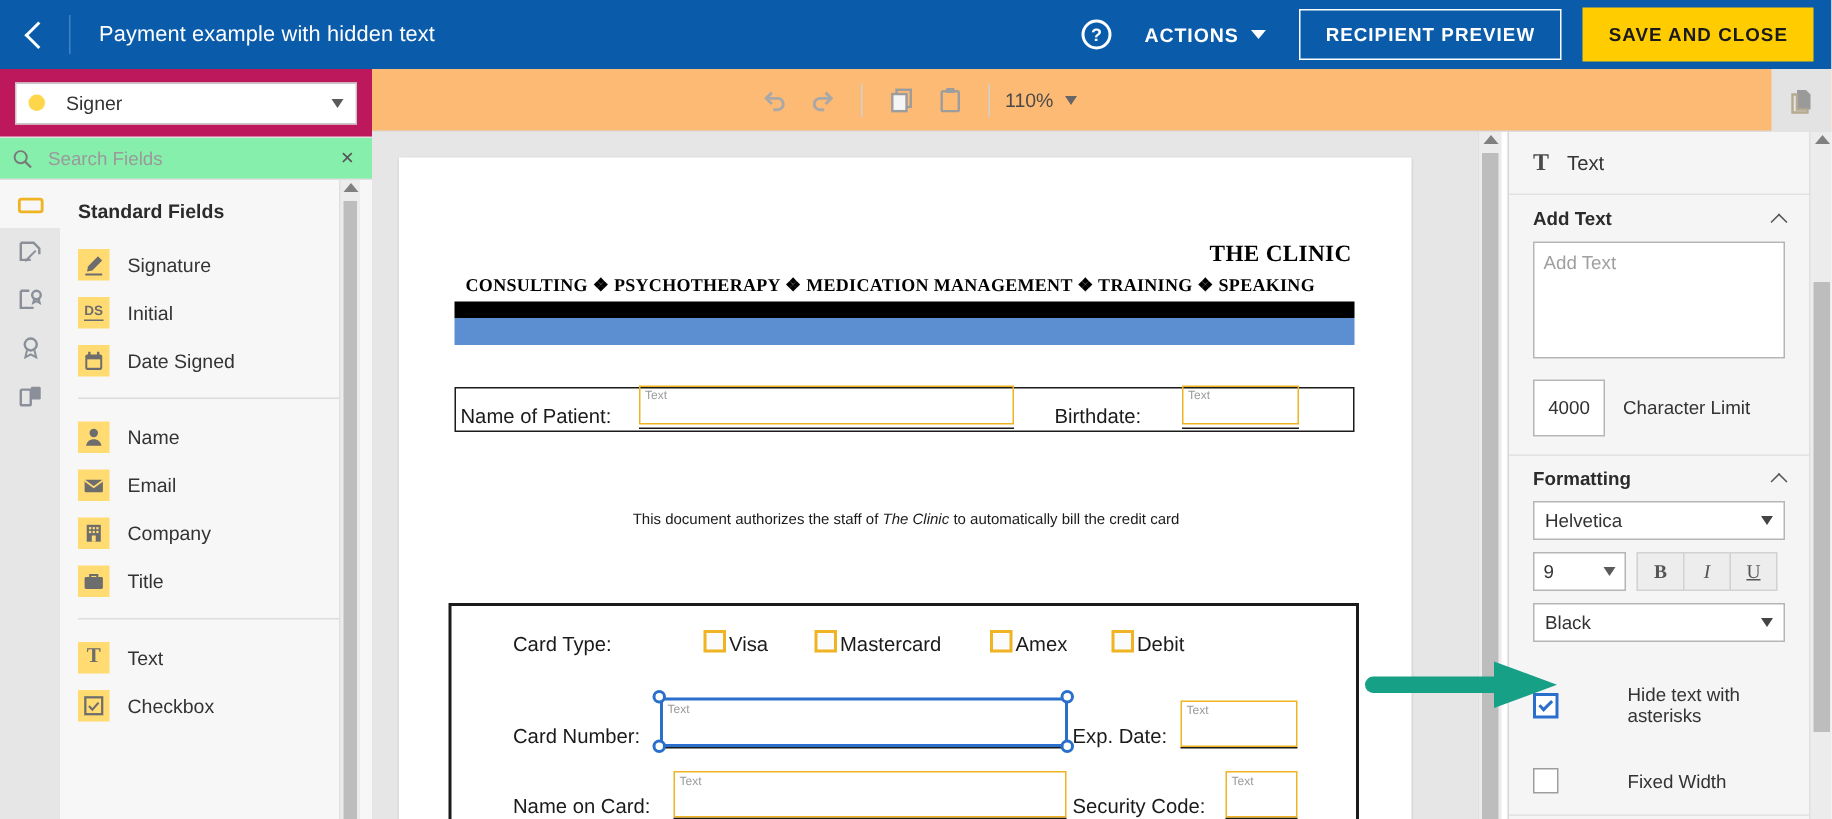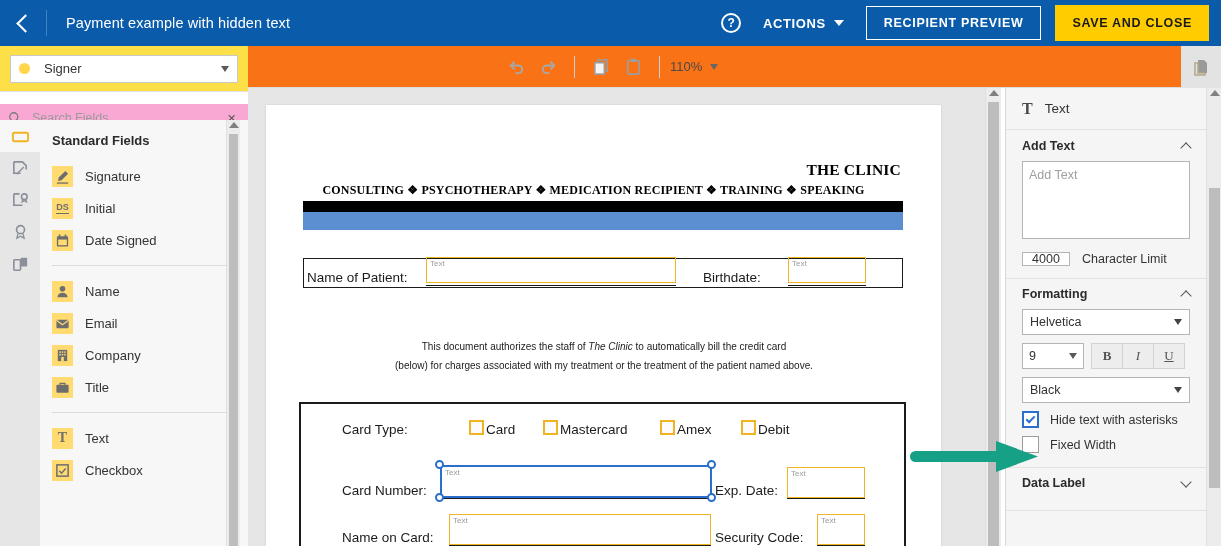--- a/index.html
+++ b/index.html
@@ -39,37 +39,36 @@
     margin-right: 14px; font-family: inherit;
   }
   .yellow-btn {
     background: #ffcc00; color: #1a1a1a; border: none; font-size: 12.5px; font-weight: bold;
     letter-spacing: 0.7px; padding: 11px 17px; cursor: pointer; font-family: inherit;
   }
 
   
   .signer-bar {
     position: absolute; left: 0; top: 46px; width: 248px; height: 46px;
-    background: #fde047; display: flex; align-items: center; padding: 0 10px;
+    background: #be185d; display: flex; align-items: center; padding: 0 10px;
     border-bottom: 1px solid #e0e0e0;
   }
   .signer-select {
     flex: 1; height: 28px; background: #fff; border: 1px solid #c8c8c8;
     display: flex; align-items: center; padding: 0 8px; cursor: pointer;
   }
   .signer-dot { width: 11px; height: 11px; border-radius: 50%; background: #ffd54a; margin-right: 14px; }
   .signer-name { font-size: 13px; color: #333; }
   .sel-caret { margin-left: auto; width: 0; height: 0; border-left: 4.5px solid transparent;
     border-right: 4.5px solid transparent; border-top: 6px solid #5a5a5a; }
 
   .search-bar {
     position: absolute; left: 0; top: 92px; width: 248px; height: 28px;
-    background: #f9a8d4; border-bottom: 1px solid #dedede; display: flex; align-items: center;
+    background: #86efac; border-bottom: 1px solid #dedede; display: flex; align-items: center;
     padding: 0 8px;
-    margin-top: 12px;
   }
   .search-icon { width: 14px; height: 14px; margin-right: 8px; flex: none; }
   .search-input {
     flex: 1; border: none; outline: none; font-size: 12.5px; color: #444;
     font-family: inherit; background: transparent;
   }
   .search-input::placeholder { color: #9a9a9a; }
   .search-clear { color: #555; font-size: 15px; cursor: pointer; padding: 0 4px; line-height: 1; }
 
   .rail {
@@ -96,21 +95,21 @@
   
   .sb { position: absolute; background: #ececec; border-left: 1px solid #e0e0e0; }
   .sb-up { position: absolute; top: 2px; left: 50%; transform: translateX(-50%);
     width: 0; height: 0; border-left: 5px solid transparent; border-right: 5px solid transparent;
     border-bottom: 6px solid #808080; }
   .sb-thumb { position: absolute; background: #bdbdbd; left: 2px; right: 2px; }
 
   
   .doc-toolbar {
     position: absolute; left: 248px; top: 46px; width: 973px; height: 42px;
-    background: #f97316; border-bottom: 1px solid #dcdcdc; display: flex; align-items: center;
+    background: #fdba74; border-bottom: 1px solid #dcdcdc; display: flex; align-items: center;
   }
   .tb-group { display: flex; align-items: center; }
   .tb-btn { width: 32px; height: 30px; display: flex; align-items: center; justify-content: center;
     cursor: pointer; }
   .tb-sep { width: 1px; height: 22px; background: #d0d0d0; margin: 0 10px; }
   .zoom-ctl { display: flex; align-items: center; cursor: pointer; }
   .zoom-val { font-size: 13px; color: #4a4a4a; }
   .zoom-caret { width: 0; height: 0; border-left: 4.5px solid transparent; border-right: 4.5px solid transparent;
     border-top: 6px solid #666; margin-left: 8px; }
   .tb-right { margin-left: auto; display: flex; align-items: center; }
@@ -168,35 +167,35 @@
   .sect-head { display: flex; align-items: center; height: 30px; font-size: 12.5px;
     font-weight: bold; color: #2b2b2b; cursor: pointer; }
   .chev { margin-left: auto; width: 8px; height: 8px; border-left: 1.8px solid #555;
     border-top: 1.8px solid #555; }
   .chev.up { transform: rotate(45deg); margin-top: 3px; }
   .chev.down { transform: rotate(-135deg); margin-bottom: 3px; }
   .ta { width: 168px; height: 78px; border: 1px solid #b5b5b5; background: #fff;
     font-family: inherit; font-size: 12.5px; color: #444; padding: 6px; outline: none; resize: none; }
   .ta::placeholder { color: #9f9f9f; }
   .charlimit-row { display: flex; align-items: center; margin-top: 9px; }
-  .charlimit-in { width: 48px; height: 14px; border: 1px solid #b5b5b5; background: #fff;
+  .charlimit-in { width: 48px; height: 38px; border: 1px solid #b5b5b5; background: #fff;
     font-family: inherit; font-size: 12.5px; color: #333; text-align: center; outline: none; }
   .charlimit-lbl { font-size: 12.5px; color: #333; margin-left: 12px; }
   .sect-div { height: 1px; background: #e2e2e2; margin: 12px 0 0 0; }
   .rsel { width: 168px; height: 26px; border: 1px solid #b5b5b5; background: #fff;
     display: flex; align-items: center; padding: 4px 7px; font-size: 12.5px; color: #333; cursor: pointer; }
   .rsel .sel-caret { border-top-color: #444; }
   .fmt-row { display: flex; align-items: center; margin-top: 8px; }
   .size-sel { width: 62px; height: 26px; border: 1px solid #b5b5b5; background: #fff;
     display: flex; align-items: center; padding: 0 6px; font-size: 12.5px; color: #333; cursor: pointer; }
   .bius { display: flex; margin-left: 8px; }
   .bi-btn { width: 32px; height: 26px; border: 1px solid #d2d2d2; background: #ededed;
     display: flex; align-items: center; justify-content: center; font-size: 13px;
     color: #555; cursor: pointer; margin-left: -1px; font-family: "Liberation Serif", serif; }
-  .chk-row { display: flex; align-items: center; margin-top: 8px; }
+  .chk-row { display: flex; align-items: center; margin-top: 28px; gap: 35px; }
   .chk { width: 17px; height: 17px; border: 1px solid #9d9d9d; background: #fff; flex: none;
     display: flex; align-items: center; justify-content: center; cursor: pointer; }
   .chk.on { border: 2px solid #2a6fcb; }
   .chk-tick { width: 9px; height: 5px; border-left: 2px solid #2a6fcb; border-bottom: 2px solid #2a6fcb;
     transform: rotate(-45deg); margin-top: -2px; }
   .chk-lbl { font-size: 12.5px; color: #333; margin-left: 11px; }
 </style>
 </head>
 <body>
 
@@ -414,47 +413,46 @@
           <path d="M4 6h3v10h7v2H4z" fill="none" stroke="#b5a98f" stroke-width="1.6"></path>
         </svg>
       </div>
     </div>
   </div>
 
   <div class="canvas">
     <div class="page">
 
       <div class="clinic-name">THE CLINIC</div>
-      <div class="clinic-sub">CONSULTING ❖ PSYCHOTHERAPY ❖ MEDICATION RECIPIENT ❖ TRAINING ❖ SPEAKING</div>
+      <div class="clinic-sub">CONSULTING ❖ PSYCHOTHERAPY ❖ MEDICATION MANAGEMENT ❖ TRAINING ❖ SPEAKING</div>
       <div class="bar-black"></div>
       <div class="bar-blue"></div>
 
       <div class="boxline" style="left:37px;top:153px;width:600px;height:30px;border-width:1.2px;"></div>
       <div class="docline" style="left:41px;top:165px;">Name of Patient:</div>
       <div class="underline" style="left:160px;top:180px;width:250px;"></div>
       <div class="docline" style="left:437px;top:165px;">Birthdate:</div>
       <div class="underline" style="left:522px;top:180px;width:78px;"></div>
 
       <div class="tagbox" style="left:160px;top:152px;width:250px;height:26px;">
         <div class="tagtext">Text</div>
       </div>
       <div class="tagbox" style="left:522px;top:152px;width:78px;height:26px;">
         <div class="tagtext">Text</div>
       </div>
 
       <div class="para">
         <span>This document authorizes the staff of </span><em>The Clinic</em><span> to automatically bill the credit card</span><br>
-        <span>(below) for charges associated with my treatment or the treatment of the patient named above.</span>
       </div>
 
       <div class="boxline" style="left:33px;top:297px;width:607px;height:173px;border-width:2.5px;"></div>
 
       <div class="docline" style="left:76px;top:317px;">Card Type:</div>
       <div class="cb-tag" style="left:203px;top:315px;"></div>
-      <div class="docline" style="left:220px;top:317px;">Card</div>
+      <div class="docline" style="left:220px;top:317px;">Visa</div>
       <div class="cb-tag" style="left:277px;top:315px;"></div>
       <div class="docline" style="left:294px;top:317px;">Mastercard</div>
       <div class="cb-tag" style="left:394px;top:315px;"></div>
       <div class="docline" style="left:411px;top:317px;">Amex</div>
       <div class="cb-tag" style="left:475px;top:315px;"></div>
       <div class="docline" style="left:492px;top:317px;">Debit</div>
 
       <div class="docline" style="left:76px;top:378px;">Card Number:</div>
       <div class="underline" style="left:175px;top:393px;width:270px;"></div>
       <div class="sel-tag" style="left:174px;top:360px;width:272px;height:33px;">

